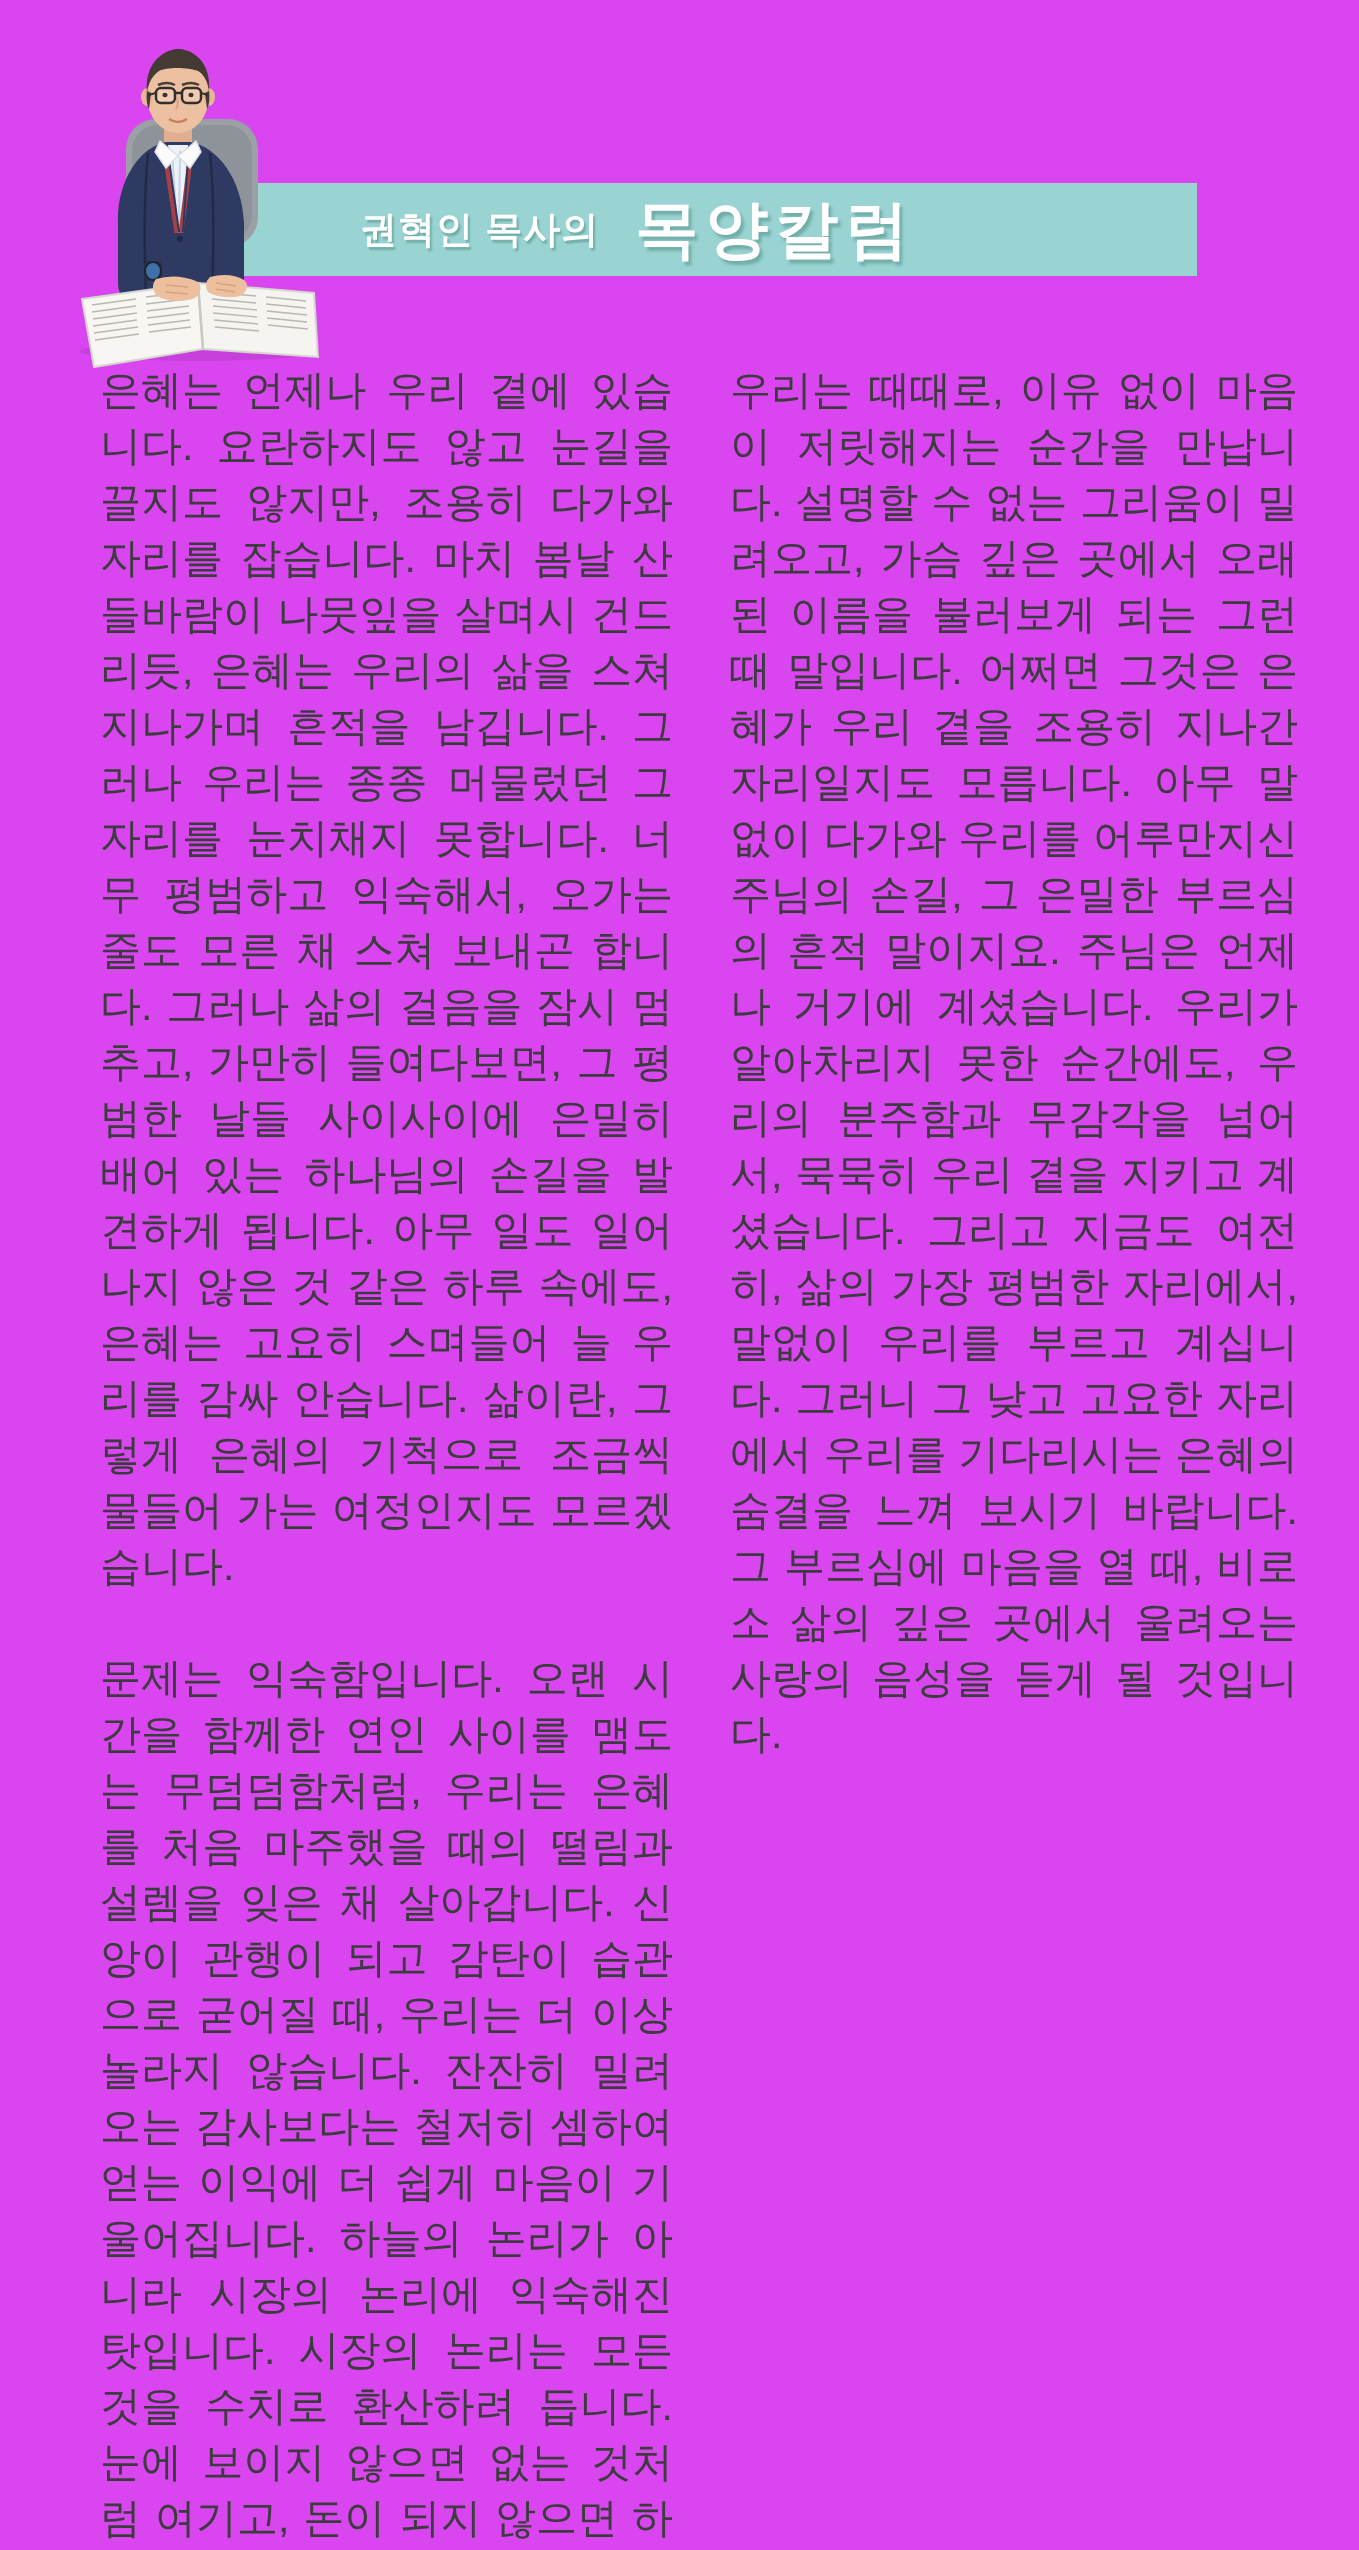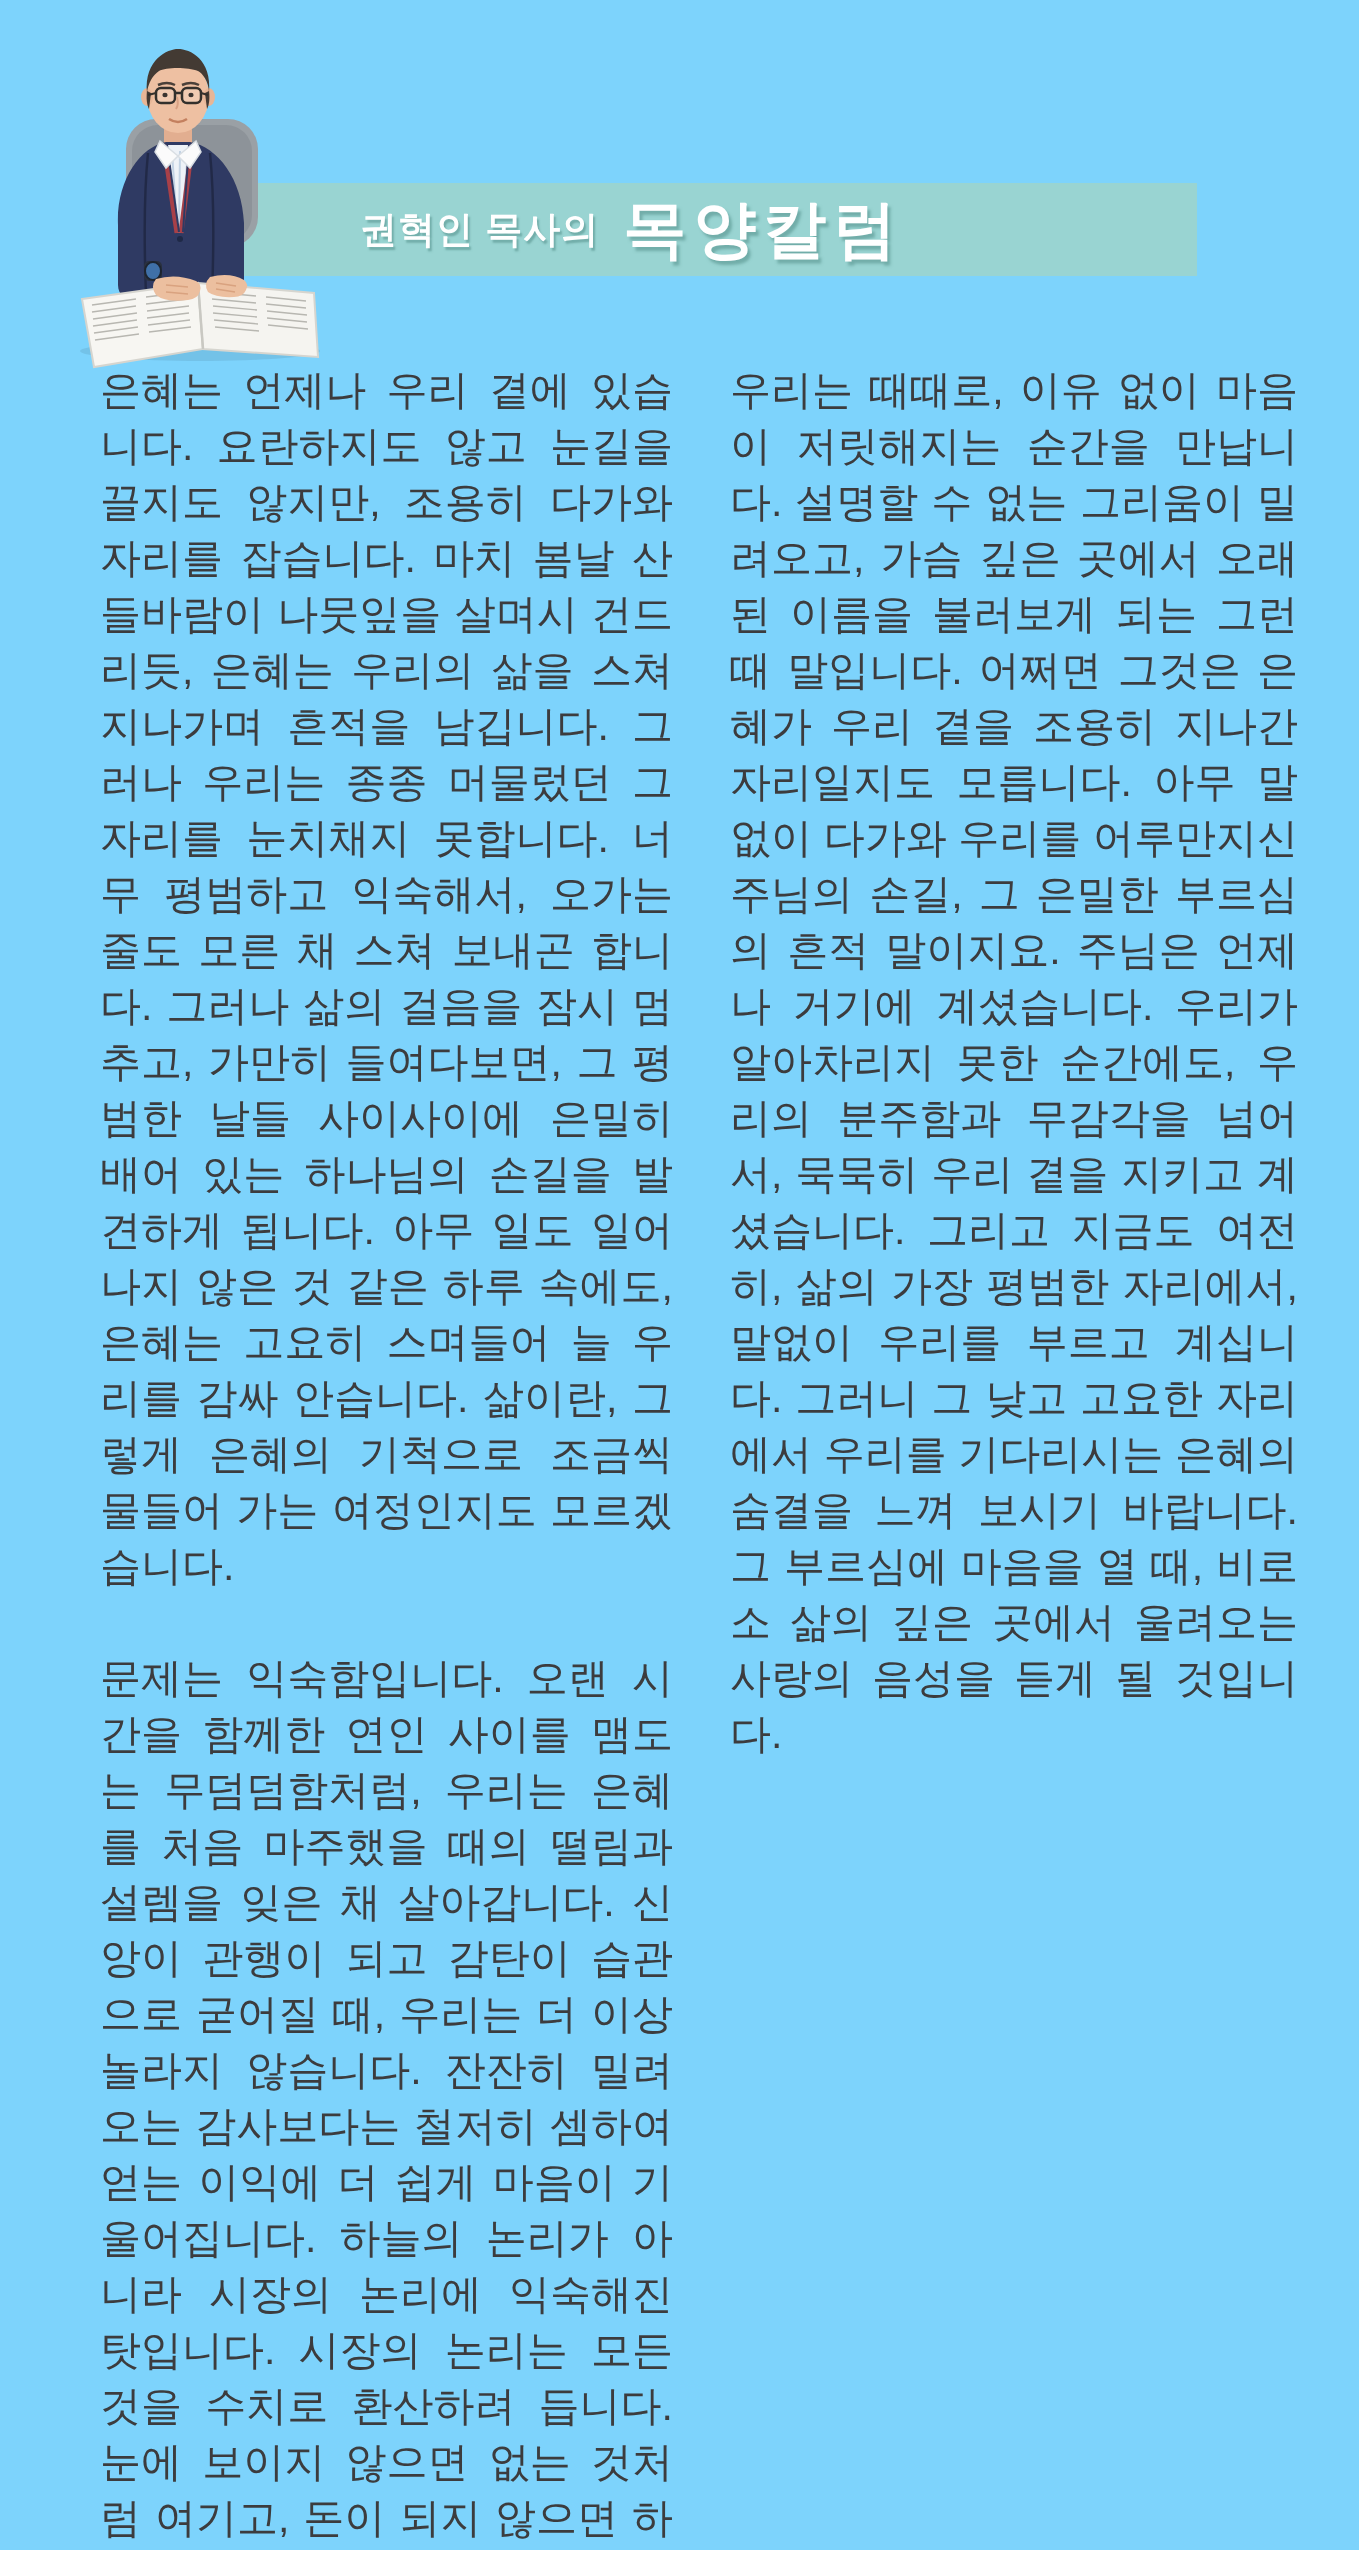--- a/index.html
+++ b/index.html
@@ -9,21 +9,21 @@
   }
   *{box-sizing:border-box;}
   html,body{margin:0;padding:0;}
   body{
     width:1359px;height:2550px;
     background:#ffffff;
     font-family:"Liberation Sans","DejaVu Sans",sans-serif;
     position:relative;
     overflow:hidden;
   }
-  .page{position:absolute;inset:0;background:#7dd3fc;}
+  .page{position:absolute;inset:0;background:#d946ef;}
 
   
   .banner{
     position:absolute;
     left:240px;top:183px;
     width:957px;height:93px;
     background:var(--accent);
     z-index:1;
     display:flex;
     align-items:center;
@@ -35,21 +35,21 @@
     font-weight:bold;
     letter-spacing:1px;
     text-shadow:2px 3px 2px rgba(80,140,135,0.55);
     white-space:nowrap;
   }
   .banner-title{
     color:var(--banner-text);
     font-size:63px;
     font-weight:bold;
     letter-spacing:7px;
-    margin-left:24px;
+    margin-left:36px;
     text-shadow:3px 4px 3px rgba(80,140,135,0.55);
     white-space:nowrap;
   }
 
   
   .photo{
     position:absolute;
     left:60px;top:33px;
     width:285px;height:322px;
     z-index:3;

